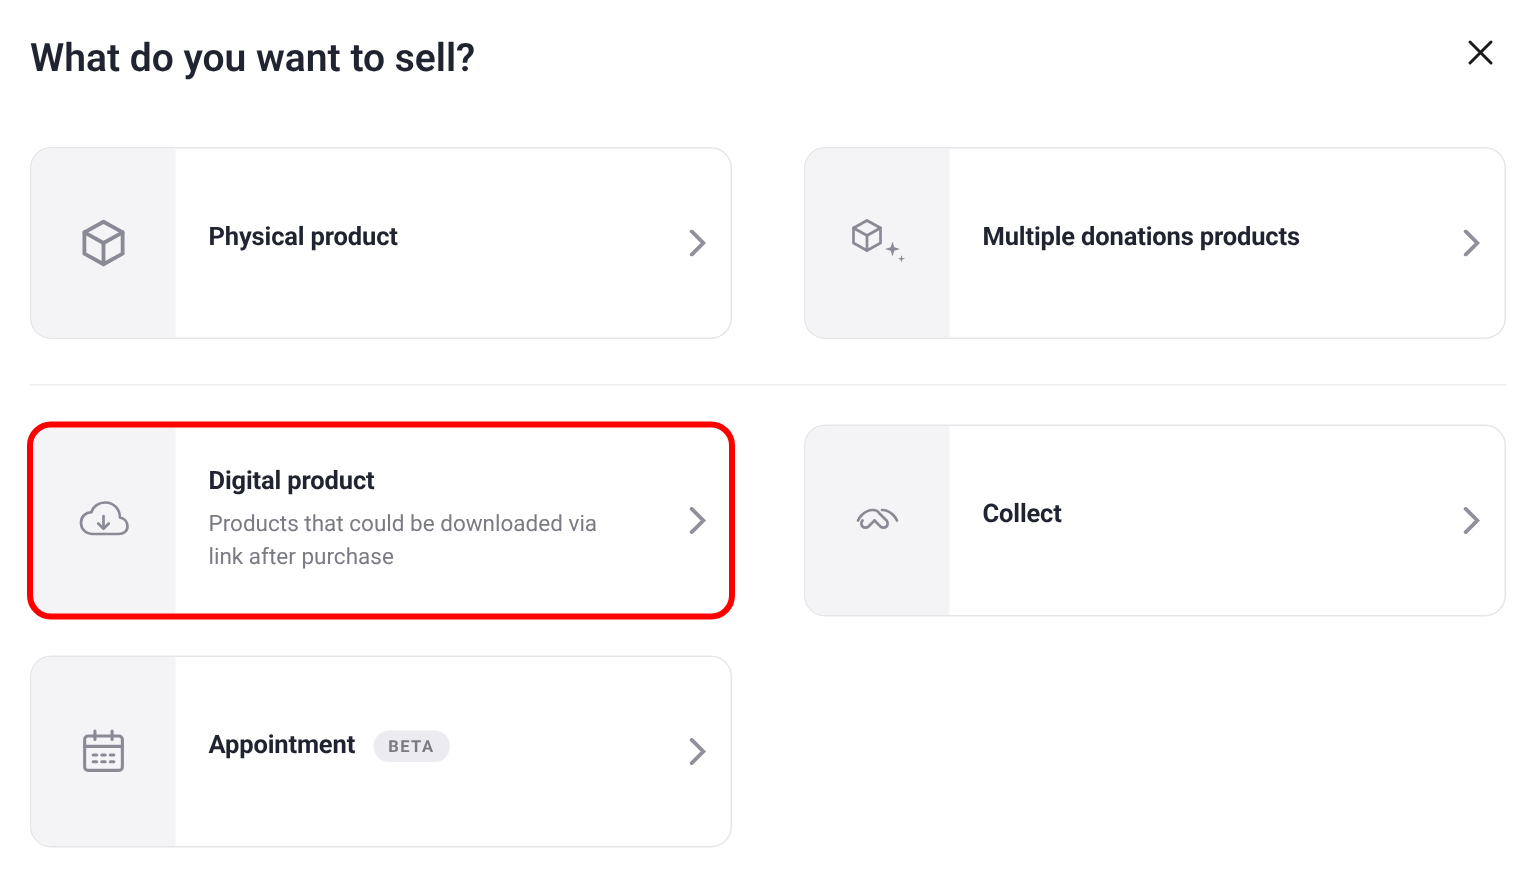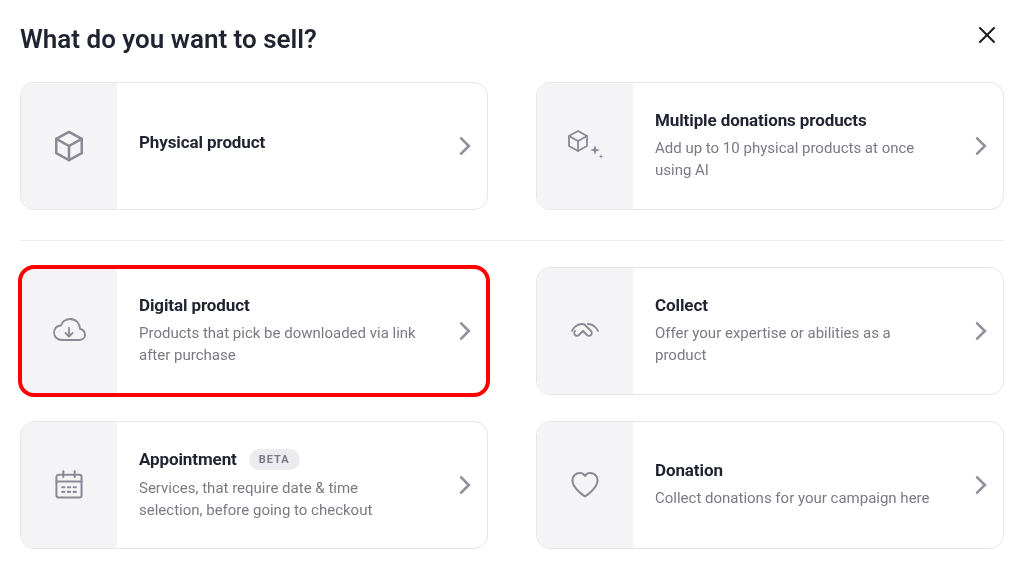--- a/index.html
+++ b/index.html
@@ -8,21 +8,21 @@
       background: #fff;
       padding: 24px 20px;
       width: 1024px;
       height: 587px;
       color: #1a1a1a;
     }
     .header-row {
       display: flex;
       justify-content: space-between;
       align-items: flex-start;
-      margin-bottom: 28px;
+      margin-bottom: 44px;
     }
     .title {
       font-size: 26px;
       font-weight: 600;
       color: #1f2430;
     }
     .close-btn {
       cursor: pointer;
       font-size: 22px;
       color: #1a1a1a;
@@ -156,21 +156,20 @@
           <g transform="translate(26,16)" fill="#8a8a96" stroke="none">
             <path d="M5 0 L6.2 3.8 L10 5 L6.2 6.2 L5 10 L3.8 6.2 L0 5 L3.8 3.8 Z"></path>
             <path d="M11 9 L11.6 11 L13.5 11.5 L11.6 12 L11 14 L10.4 12 L8.5 11.5 L10.4 11 Z"></path>
           </g>
         </svg>
     </div>
     <div class="text-col">
       <div class="card-title-row">
         <div class="card-title">Multiple donations products</div>
       </div>
-      <div class="card-desc">Add up to 10 physical products at once using AI</div>
     </div>
     <div class="chevron-col">
       <svg width="12" height="18" viewBox="0 0 8 14" fill="none" stroke="currentColor" stroke-width="2" stroke-linecap="round">
           <path d="M1 1 L7 7 L1 13"></path>
         </svg>
     </div>
   </div>
 
   <div class="divider-row"></div>
 
@@ -179,42 +178,41 @@
       <svg width="36" height="30" viewBox="0 0 36 30" fill="none" stroke-width="1.8" stroke-linejoin="round" stroke-linecap="round">
           <path d="M11 24 C6 24 3 20.5 3 16.5 C3 12.5 6 9.5 10 9.5 C11 5.5 15 3 19 3 C25 3 29 7.5 29 13 C32 13.5 34 16 34 19 C34 22 31.5 24 28 24 L11 24 Z"></path>
           <path d="M18 12 L18 20"></path>
           <path d="M14.5 17 L18 20.5 L21.5 17"></path>
         </svg>
     </div>
     <div class="text-col">
       <div class="card-title-row">
         <div class="card-title">Digital product</div>
       </div>
-      <div class="card-desc">Products that pick be downloaded via link after purchase</div>
+      <div class="card-desc">Products that could be downloaded via link after purchase</div>
     </div>
     <div class="chevron-col">
       <svg width="12" height="18" viewBox="0 0 8 14" fill="none" stroke="currentColor" stroke-width="2" stroke-linecap="round">
           <path d="M1 1 L7 7 L1 13"></path>
         </svg>
     </div>
   </div>
 
   <div class="card">
     <div class="icon-col">
       <svg width="34" height="28" viewBox="0 0 34 28" fill="none" stroke-width="1.8" stroke-linejoin="round" stroke-linecap="round">
           <path d="M4 14 C4 14 7 7 14 7 C17 7 18 9 18 9 L23 14 C24 15 24 17 23 18 C22 19 20 19 19 18 L15 14"></path>
           <path d="M15 14 L11 18 C10 19 8 19 7 18 C6 17 6 15 7 14"></path>
           <path d="M20 7 C27 7 30 14 30 14"></path>
         </svg>
     </div>
     <div class="text-col">
       <div class="card-title-row">
         <div class="card-title">Collect</div>
       </div>
-      <div class="card-desc">Offer your expertise or abilities as a product</div>
     </div>
     <div class="chevron-col">
       <svg width="12" height="18" viewBox="0 0 8 14" fill="none" stroke="currentColor" stroke-width="2" stroke-linecap="round">
           <path d="M1 1 L7 7 L1 13"></path>
         </svg>
     </div>
   </div>
 
   <div class="card">
     <div class="icon-col">
@@ -229,41 +227,22 @@
           <line x1="8" y1="20" x2="10" y2="20"></line>
           <line x1="13" y1="20" x2="15" y2="20"></line>
           <line x1="18" y1="20" x2="20" y2="20"></line>
         </svg>
     </div>
     <div class="text-col">
       <div class="card-title-row">
         <div class="card-title">Appointment</div>
         <span class="badge">BETA</span>
       </div>
-      <div class="card-desc">Services, that require date &amp; time selection, before going to checkout</div>
-    </div>
-    <div class="chevron-col">
-      <svg width="12" height="18" viewBox="0 0 8 14" fill="none" stroke="currentColor" stroke-width="2" stroke-linecap="round">
-          <path d="M1 1 L7 7 L1 13"></path>
-        </svg>
-    </div>
-  </div>
-
-  <div class="card">
-    <div class="icon-col">
-      <svg width="32" height="30" viewBox="0 0 28 26" fill="none" stroke-width="1.8" stroke-linejoin="round" stroke-linecap="round">
-          <path d="M14 23 C14 23 3 16 3 9 C3 5 6 2.5 9.5 2.5 C11.5 2.5 13 3.5 14 5 C15 3.5 16.5 2.5 18.5 2.5 C22 2.5 25 5 25 9 C25 16 14 23 14 23 Z"></path>
-        </svg>
-    </div>
-    <div class="text-col">
-      <div class="card-title-row">
-        <div class="card-title">Donation</div>
-      </div>
-      <div class="card-desc">Collect donations for your campaign here</div>
-    </div>
-    <div class="chevron-col">
-      <svg width="12" height="18" viewBox="0 0 8 14" fill="none" stroke="currentColor" stroke-width="2" stroke-linecap="round">
-          <path d="M1 1 L7 7 L1 13"></path>
-        </svg>
-    </div>
-  </div>
+    </div>
+    <div class="chevron-col">
+      <svg width="12" height="18" viewBox="0 0 8 14" fill="none" stroke="currentColor" stroke-width="2" stroke-linecap="round">
+          <path d="M1 1 L7 7 L1 13"></path>
+        </svg>
+    </div>
+  </div>
+
 
 </div>
 
 </body></html>

